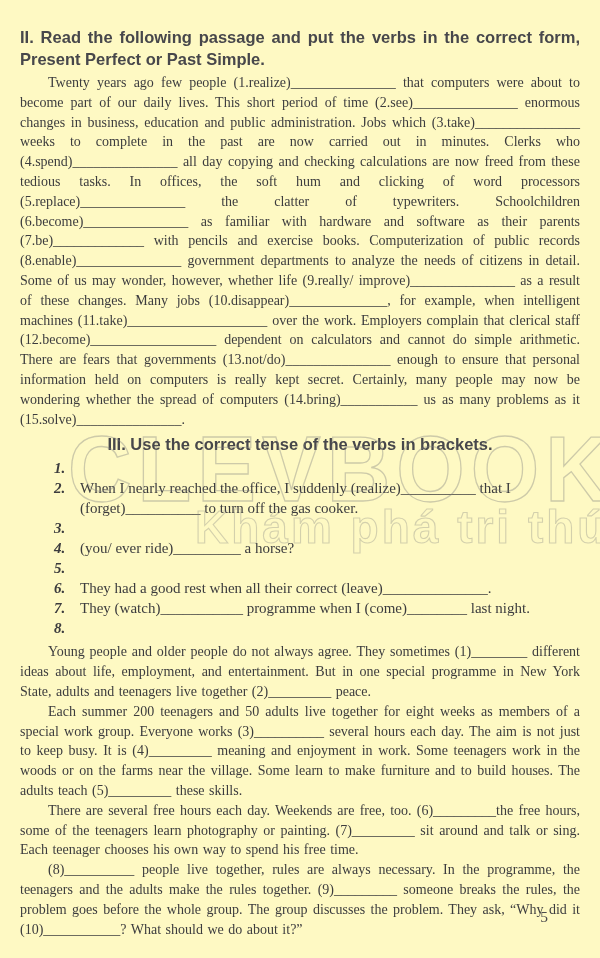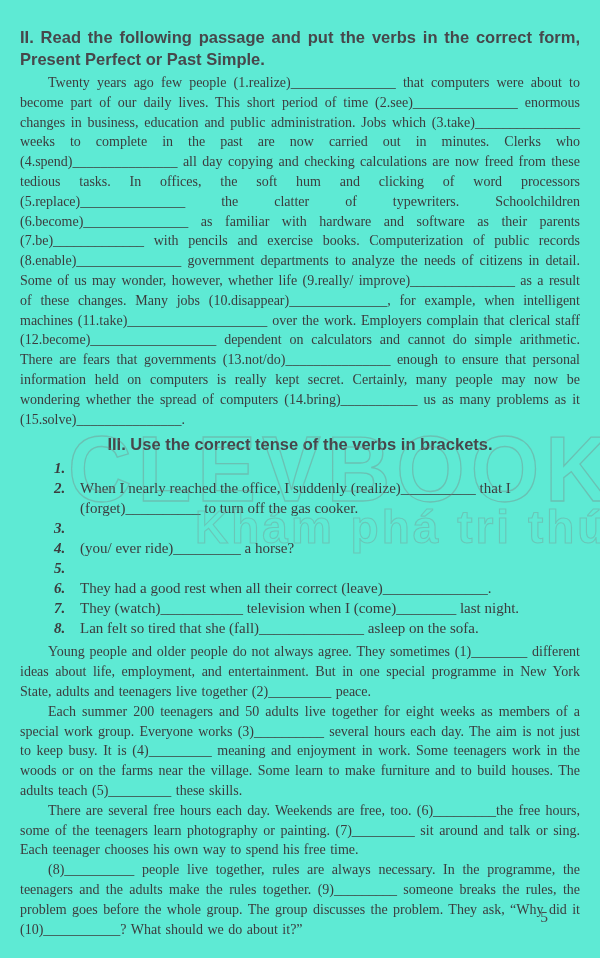--- a/index.html
+++ b/index.html
@@ -4,21 +4,21 @@
 <style>
   html, body {
     margin: 0;
     padding: 0;
     background: #e8e7e3;
   }
   .page {
     position: relative;
     width: 600px;
     height: 958px;
-    background: #5eead4;
+    background: #fef9c3;
     overflow: hidden;
     font-family: "Liberation Serif", serif;
     color: #3c3c3e;
   }
   .content {
     position: relative;
     z-index: 1;
     padding: 26px 20px 0 20px;
   }
   h2.sec-heading {
@@ -122,25 +122,24 @@
         </div>
         <div class="item">
           <span class="num">5.</span>
         </div>
         <div class="item">
           <span class="num">6.</span>
           <span class="txt">They had a good rest when all their correct (leave)______________.</span>
         </div>
         <div class="item">
           <span class="num">7.</span>
-          <span class="txt">They (watch)___________ television when I (come)________ last night.</span>
+          <span class="txt">They (watch)___________ programme when I (come)________ last night.</span>
         </div>
         <div class="item">
           <span class="num">8.</span>
-          <span class="txt">Lan felt so tired that she (fall)______________ asleep on the sofa.</span>
         </div>
       </div>
     </div>
 
     <div class="sec">
       <p class="passage">Young people and older people do not always agree. They sometimes (1)________ different ideas about life, employment, and entertainment. But in one special programme in New York State, adults and teenagers live together (2)_________ peace.</p>
       <p class="passage">Each summer 200 teenagers and 50 adults live together for eight weeks as members of a special work group. Everyone works (3)__________ several hours each day. The aim is not just to keep busy. It is (4)_________ meaning and enjoyment in work. Some teenagers work in the woods or on the farms near the village. Some learn to make furniture and to build houses. The adults teach (5)_________ these skills.</p>
       <p class="passage">There are several free hours each day. Weekends are free, too. (6)_________the free hours, some of the teenagers learn photography or painting. (7)_________ sit around and talk or sing. Each teenager chooses his own way to spend his free time.</p>
       <p class="passage">(8)__________ people live together, rules are always necessary. In the programme, the teenagers and the adults make the rules together. (9)_________ someone breaks the rules, the problem goes before the whole group. The group discusses the problem. They ask, “Why did it (10)___________? What should we do about it?”</p>
     </div>

